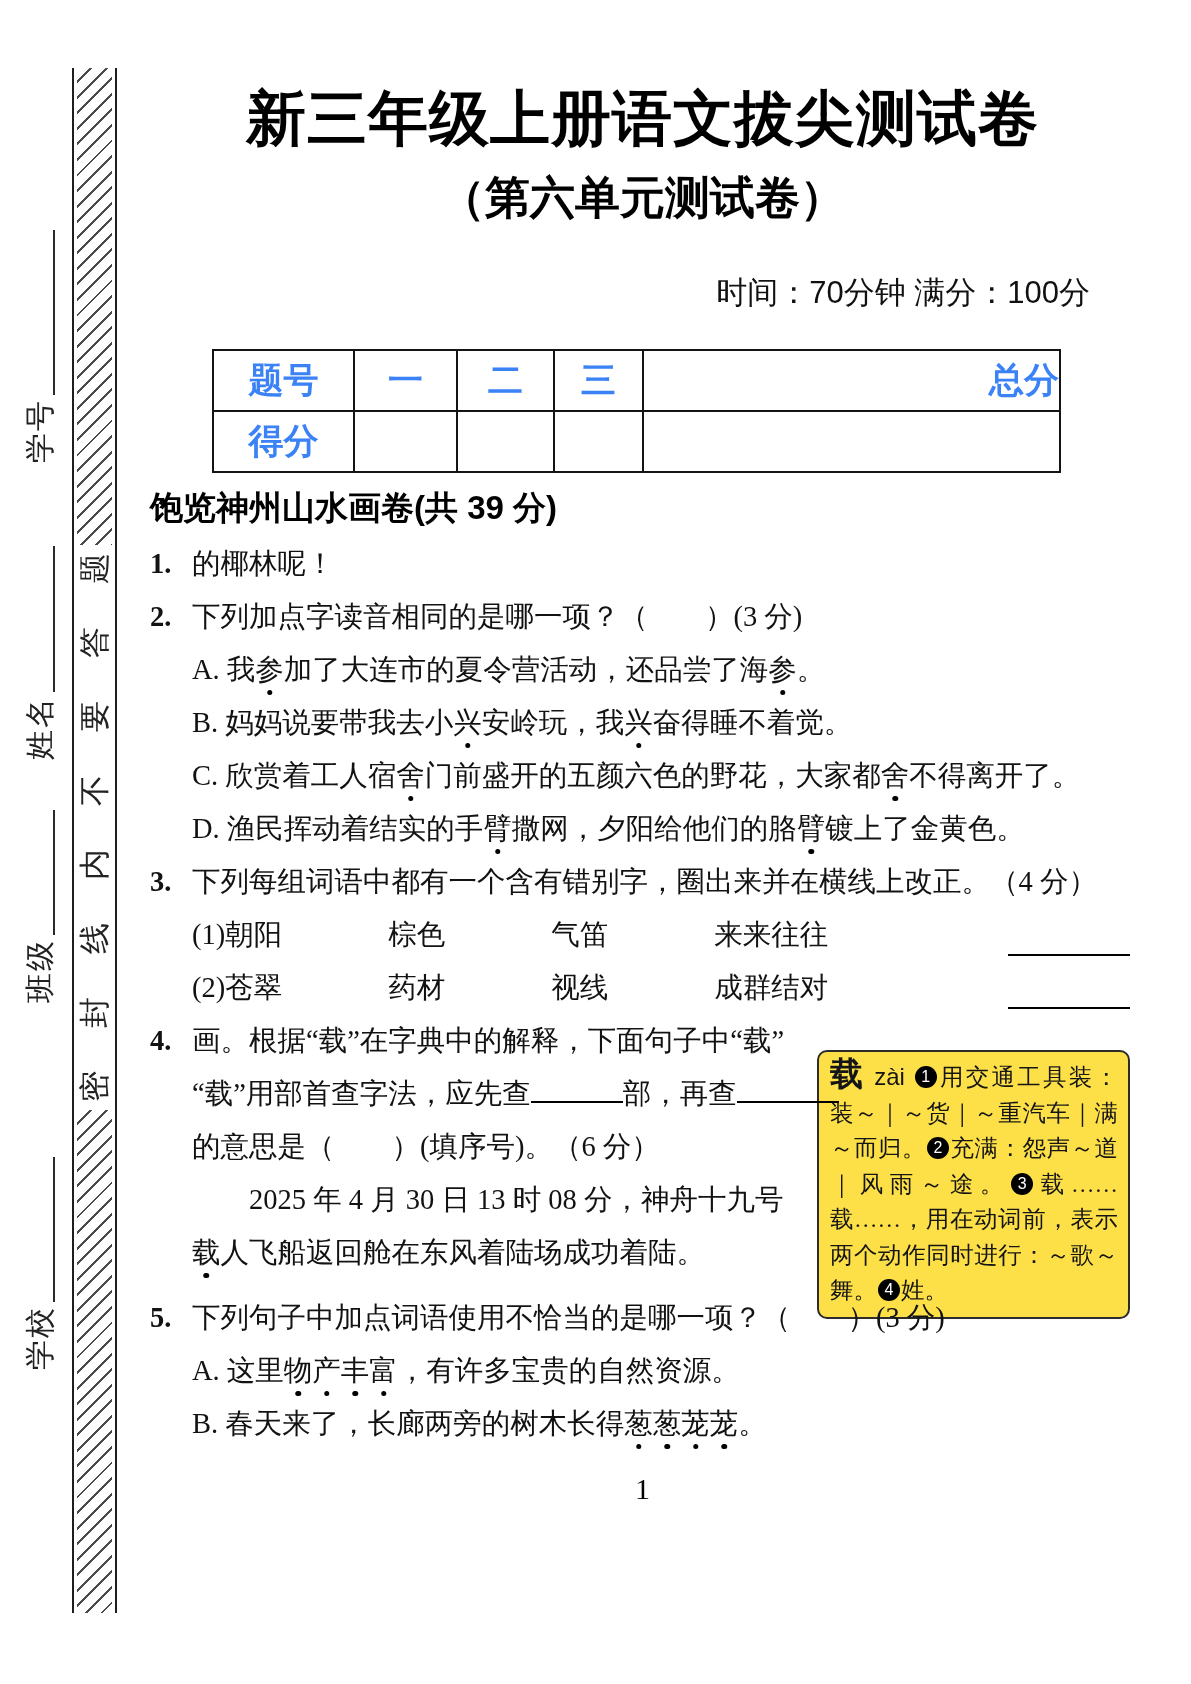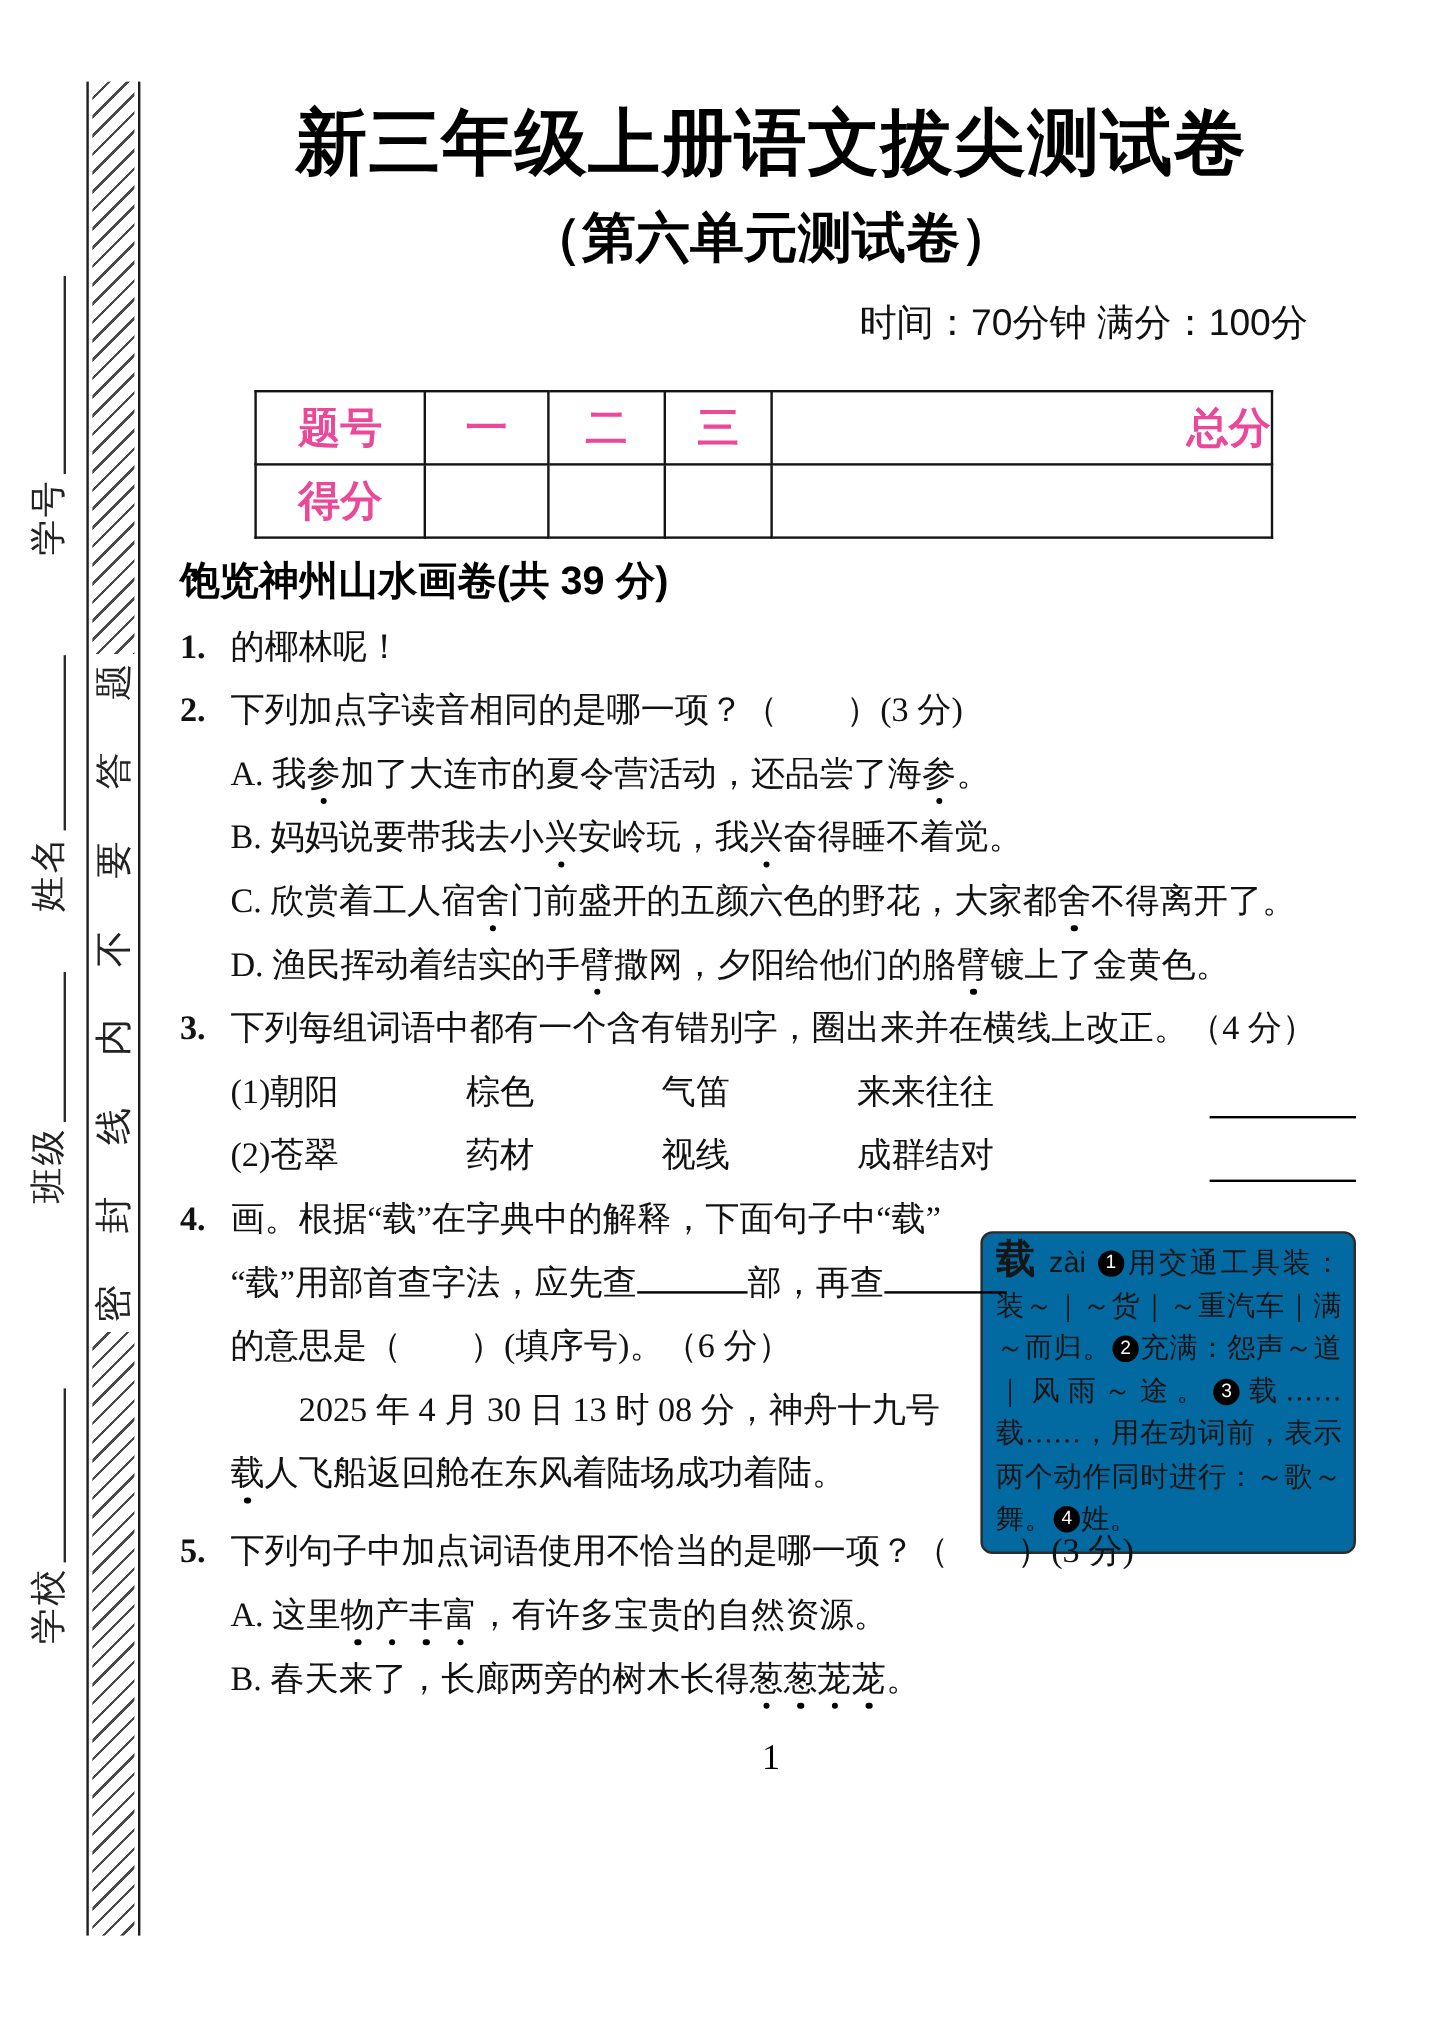--- a/index.html
+++ b/index.html
@@ -35,30 +35,30 @@
   .main{position:absolute;left:150px;top:57px;width:985px;}
   .title{
     margin-top:28px;font-family:"Liberation Sans", sans-serif;font-weight:900;
     font-size:60px;line-height:68px;text-align:center;letter-spacing:1px;color:#000;
   }
   .subtitle{
     margin-top:16px;font-family:"Liberation Sans", sans-serif;font-weight:900;
     font-size:45px;line-height:58px;text-align:center;color:#000;
   }
   .meta{
-    margin-top:24px;font-family:"Liberation Sans", sans-serif;font-size:31px;
+    margin-top:48px;font-family:"Liberation Sans", sans-serif;font-size:31px;
     line-height:36px;text-align:right;padding-right:45px;color:#111;
   }
   .score-table{
     margin:38px 0 0 62px;width:797px;border-collapse:collapse;table-layout:fixed;
     font-family:"Liberation Sans", sans-serif;
   }
   .score-table td{
     border:2.5px solid #141414;height:59px;text-align:center;
-    font-size:35px;font-weight:bold;color:#ec4899;padding:0;
+    font-size:35px;font-weight:bold;color:#3b82f6;padding:0;
   }
   .score-table .c0{width:139px;}
   .score-table .c1{width:101px;}
   .score-table .c2{width:95px;}
   .score-table .c3{width:87px;}
   .score-table .c4{width:375px;text-align:right;padding-left:40px;}
   .section-title{
     margin-top:14px;font-family:"Liberation Sans", sans-serif;font-weight:bold;
     font-size:33px;line-height:42px;text-align:left;color:#000;
   }
@@ -80,21 +80,21 @@
   .word-row .w{margin-right:106px;}
   .word-row .w:last-of-type{margin-right:0;}
   .corr-line{
     margin-left:auto;margin-right:5px;width:122px;height:0;
     border-bottom:2.5px solid #000;align-self:flex-end;transform:translateY(-5px);
   }
   
   .q4-lines{position:relative;z-index:1;}
   .dict-box{
     position:absolute;top:36px;right:5px;width:288px;z-index:0;
-    border:2.5px solid #2c2c2c;border-radius:10px;background:#0369a1;
+    border:2.5px solid #2c2c2c;border-radius:10px;background:#fde047;
     padding:5px 10px 8px 11px;font-size:23.5px;line-height:35.5px;
     text-align:justify;color:#151515;
   }
   .dict-z{font-size:33px;font-weight:bold;}
   .dict-py{font-size:24px;font-family:"Liberation Sans", sans-serif;}
   .badge{
     display:inline-block;width:22px;height:22px;border-radius:50%;background:#000;
     color:#fff;font-size:16px;line-height:22px;text-align:center;
     font-family:"Liberation Sans", sans-serif;vertical-align:3px;margin:0 1px;
   }

